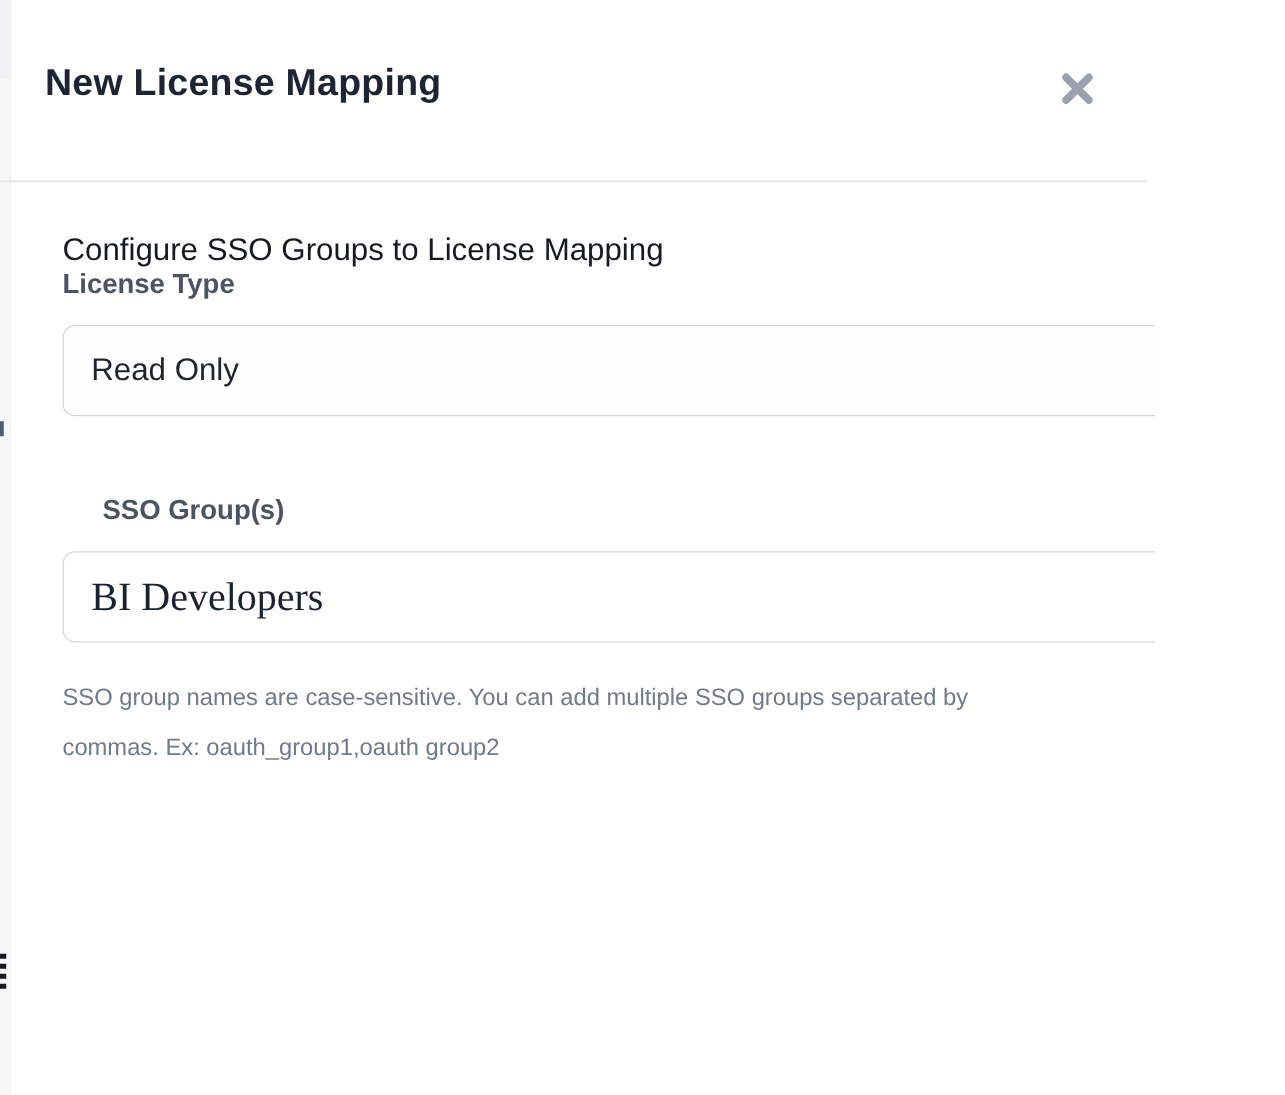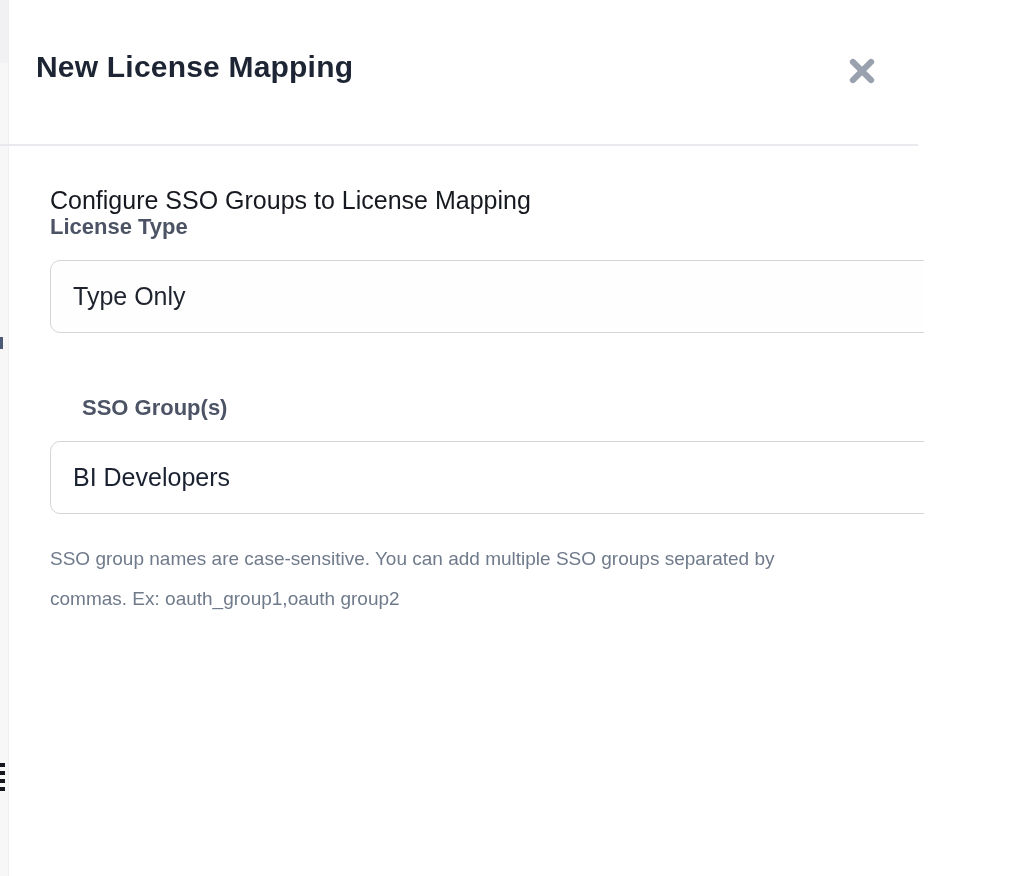--- a/index.html
+++ b/index.html
@@ -147,22 +147,22 @@
   .text-input {
     display: block;
     margin-top: 21px;
     width: 928px;
     height: 73px;
     box-sizing: border-box;
     background: #ffffff;
     border: 1px solid #d5d5d9;
     border-radius: 10px;
     padding: 0 22px;
-    font-family: Liberation Sans, sans-serif;
-    font-size: 25px;
+    font-family: Liberation Serif, serif;
+    font-size: 32px;
     color: #1a2130;
     outline: none;
   }
   .help-text {
     margin: 0;
     padding-top: 25px;
     max-width: 850px;
     font-size: 19px;
     line-height: 40px;
     font-weight: 400;
@@ -197,21 +197,21 @@
       <div class="header-divider"></div>
     </header>
 
     <div class="dialog-body">
 
       <p class="form-heading">Configure SSO Groups to License Mapping</p>
 
       <label class="field-label">License Type</label>
 
       <div class="select-box">
-        <span class="select-value">Type Only</span>
+        <span class="select-value">Read Only</span>
         <svg class="chevron" viewBox="0 0 24 24" fill="none">
           <path d="M5 8.5 L12 15.5 L19 8.5" stroke="#babdc3" stroke-width="3" stroke-linecap="round" stroke-linejoin="round"></path>
         </svg>
       </div>
 
       <label class="field-label second">SSO Group(s)</label>
 
       <input class="text-input" type="text" value="BI Developers" style="">
 
       <p class="help-text">SSO group names are case-sensitive. You can add multiple SSO groups separated by commas. Ex: oauth_group1,oauth group2</p>

